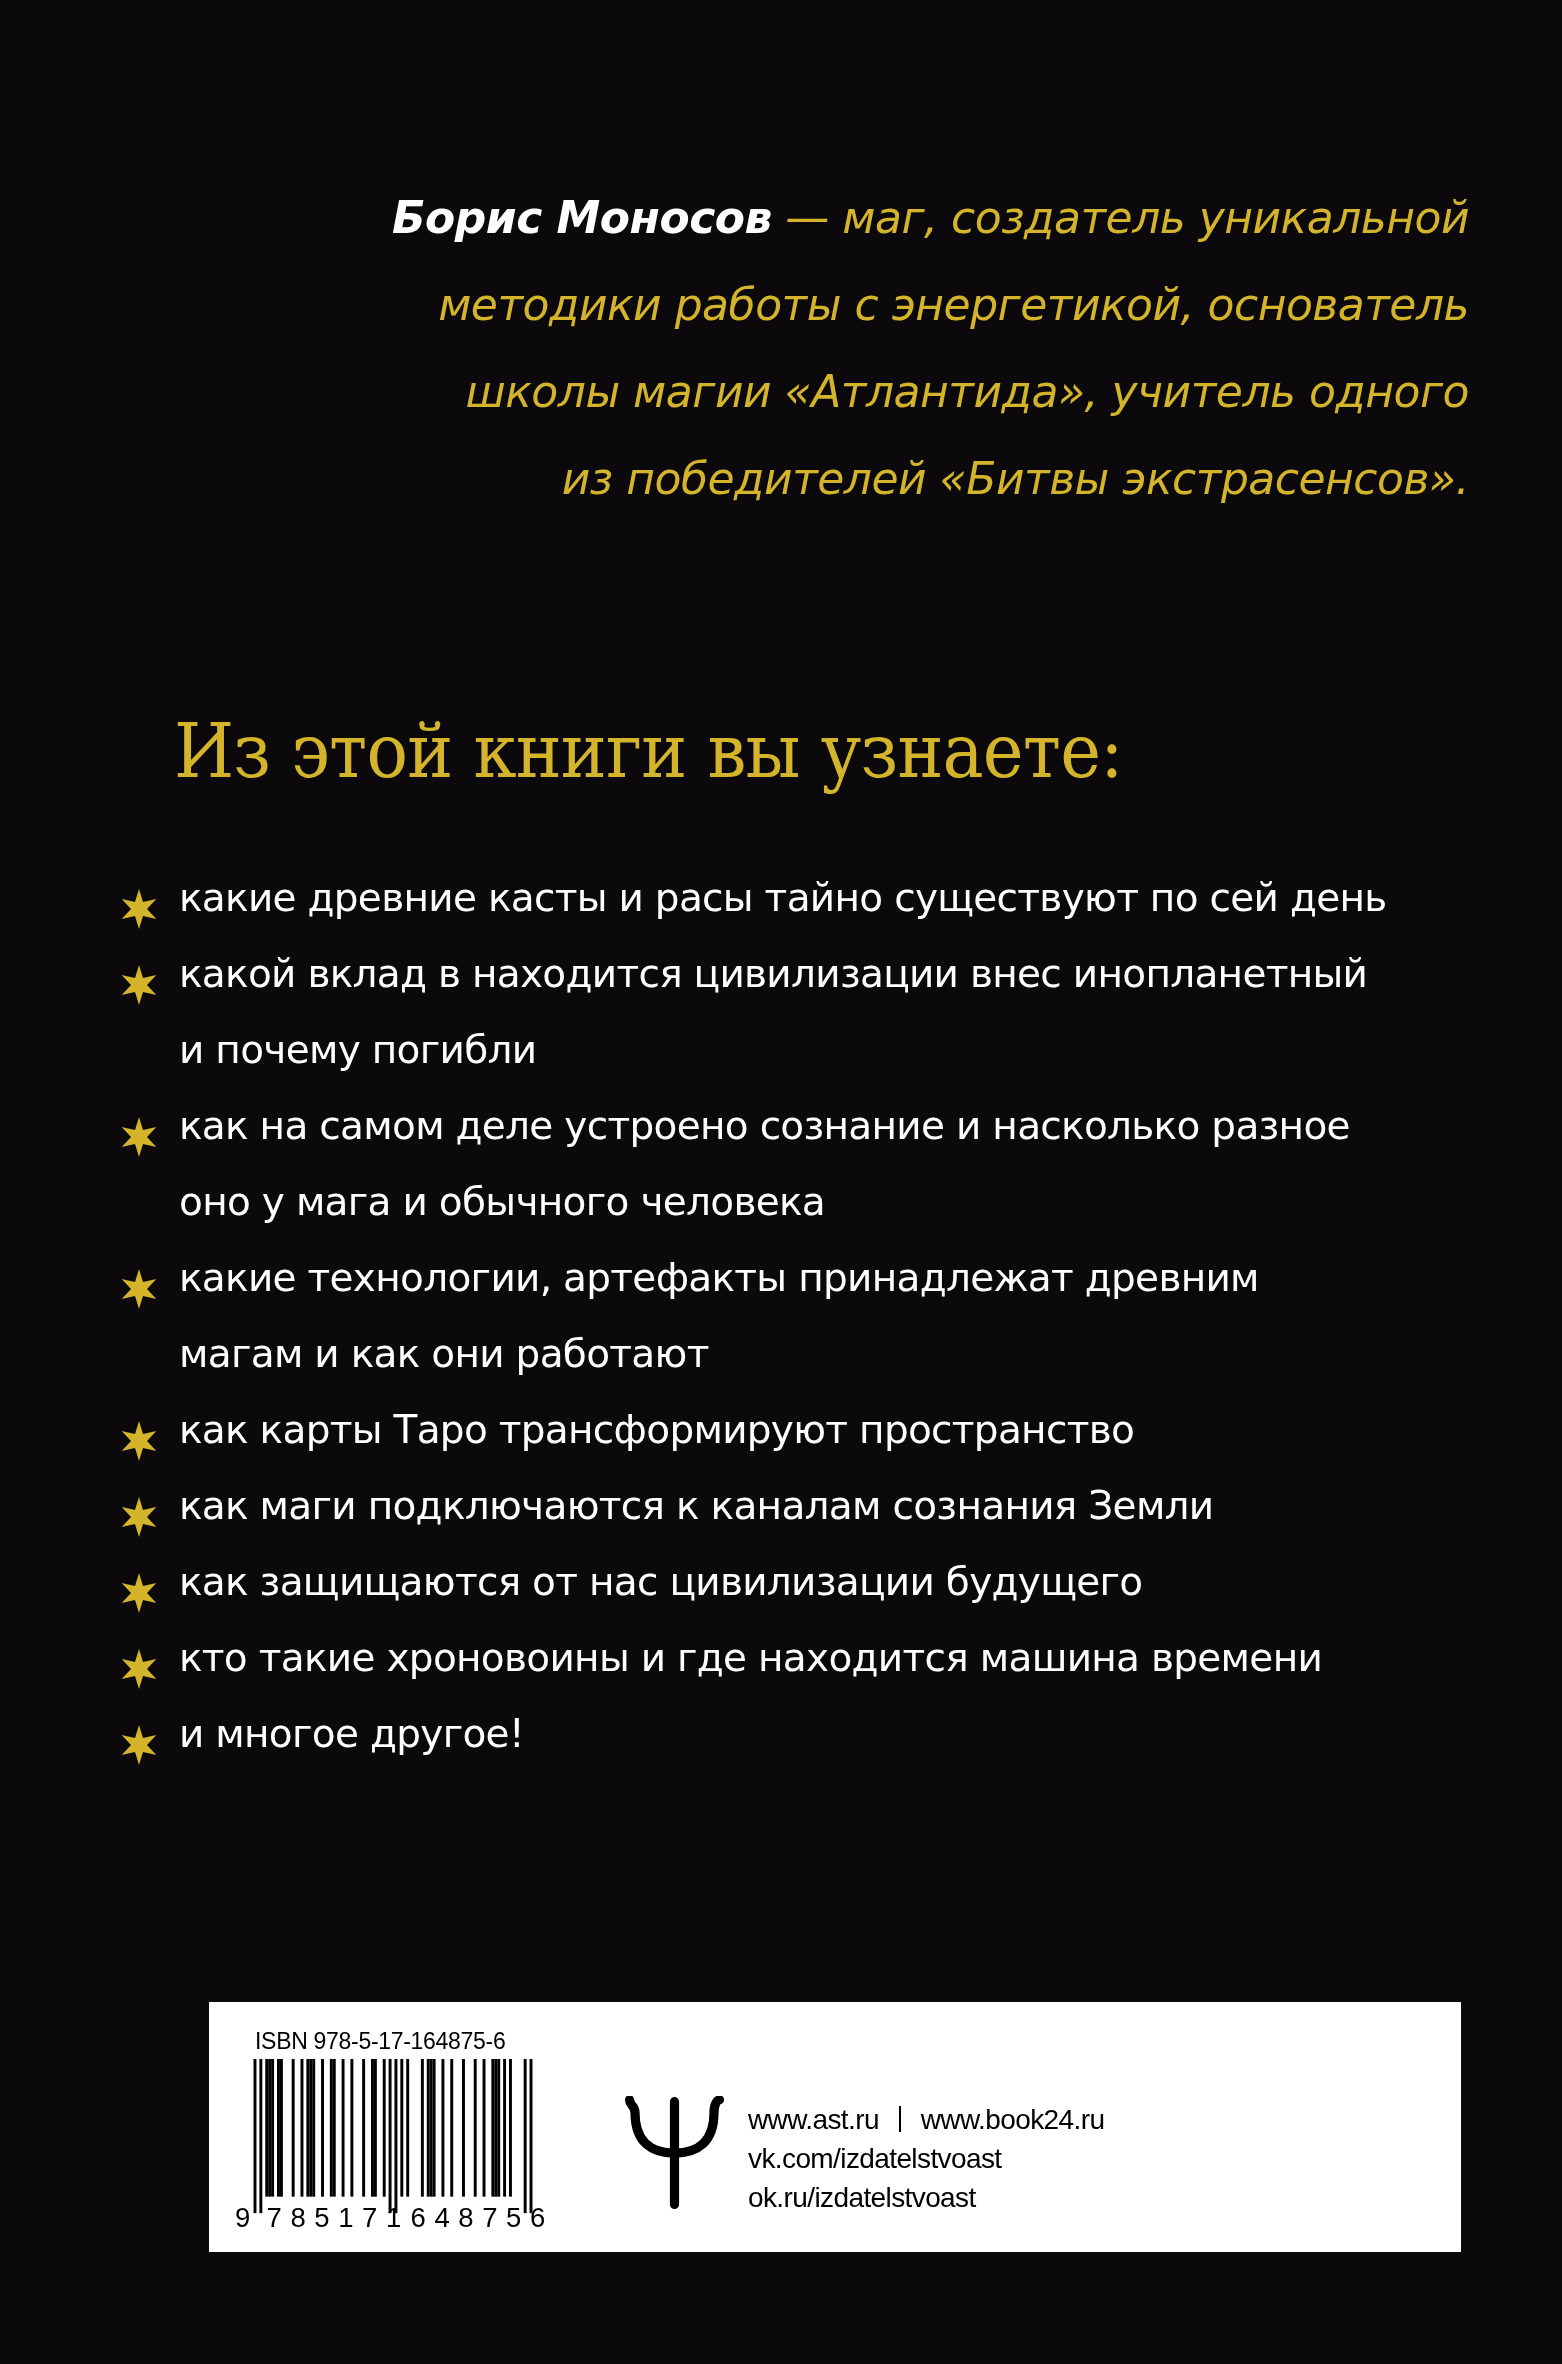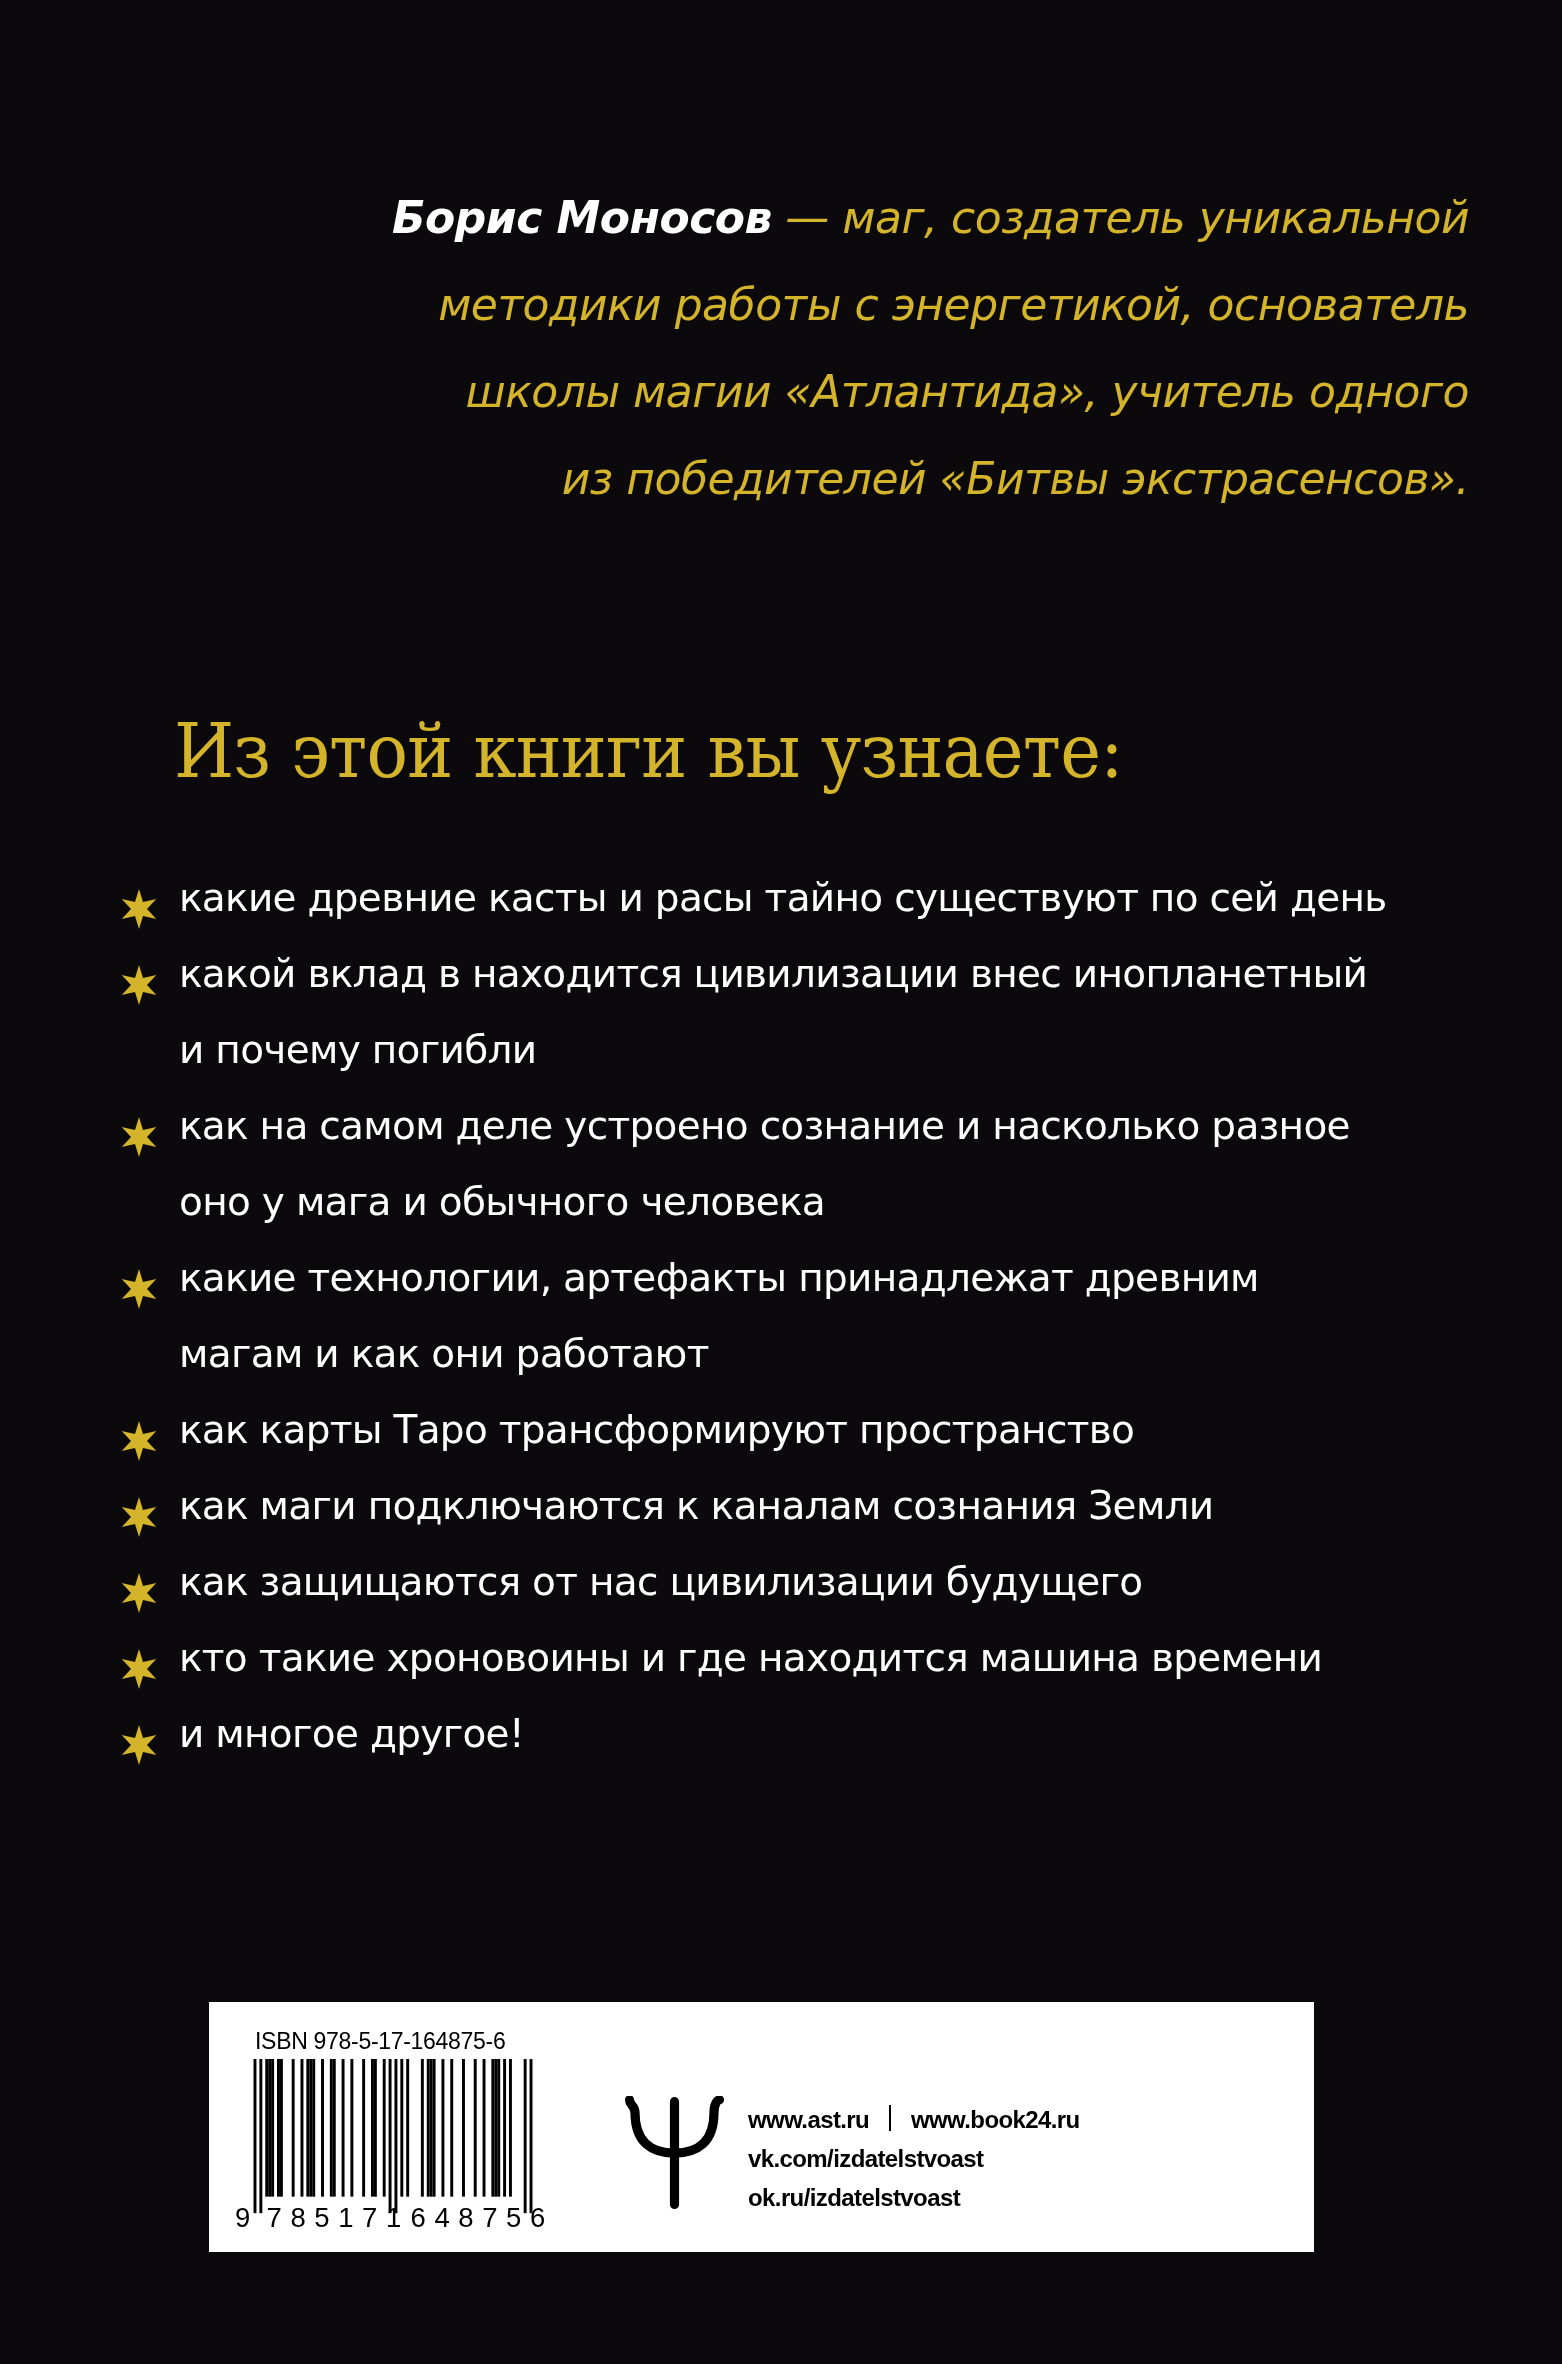--- a/index.html
+++ b/index.html
@@ -43,42 +43,42 @@
     color: #ffffff;
     letter-spacing: -0.7px;
   }
   .list li .star {
     position: absolute; left: 3.7px; top: 18.4px;
     width: 40px; height: 40px;
   }
   .list li .line { display: block; white-space: nowrap; }
   .panel {
     position: absolute; left: 209px; top: 2002px;
-    width: 1105px; height: 250px;
+    width: 1252px; height: 250px;
     background: #ffffff;
   }
   .isbn {
     position: absolute; left: 46px; top: 26px;
     font-family: "Liberation Sans", sans-serif;
     font-size: 23px; color: #000;
     letter-spacing: -0.3px;
   }
   .barcode { position: absolute; left: 37px; top: 57px; }
   .ean {
     position: absolute; left: 26px; top: 200px;
     font-family: "Liberation Sans", sans-serif;
     font-size: 27.5px; color: #000;
     display: flex;
   }
   .ean span { display: inline-block; }
   .logo { position: absolute; left: 415px; top: 94px; width: 101px; height: 116px; }
   .urls {
     position: absolute; left: 539px; top: 98px;
     font-family: "Liberation Sans", sans-serif;
-    font-weight: bold; font-size: 24px; line-height: 39px;
+    font-weight: normal; font-size: 28px; line-height: 39px;
     color: #000; letter-spacing: -0.6px;
   }
   .urls .row { white-space: nowrap; }
   .urls .sep {
     display: inline-block; width: 1.8px; height: 26px;
     background: #000; margin: 0 20px; vertical-align: -2.8px;
   }
 </style>
 </head>
 <body>

